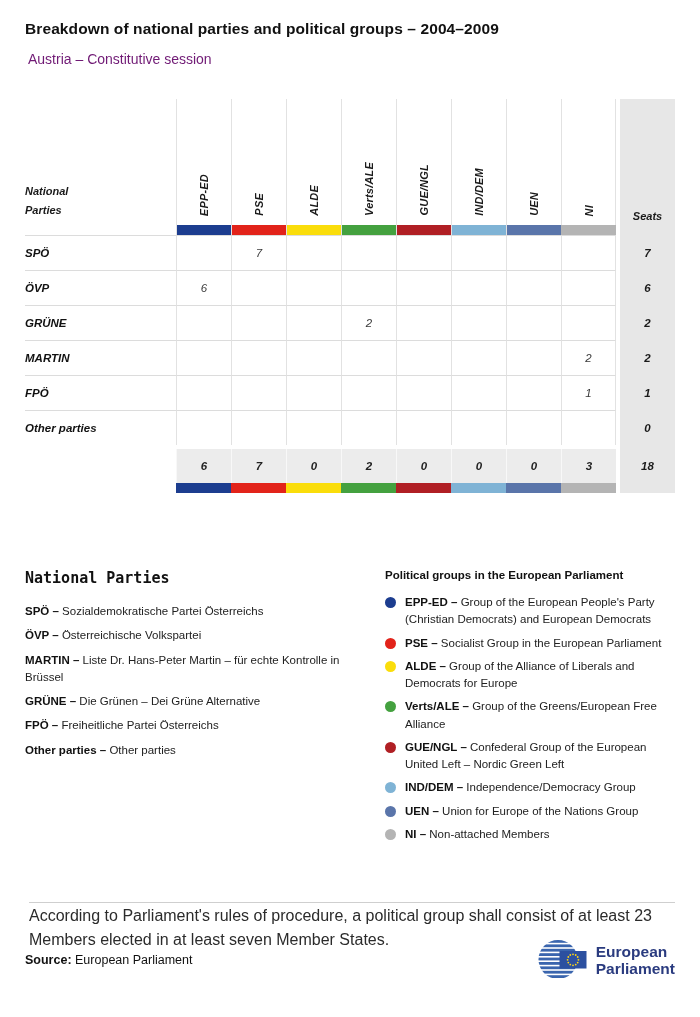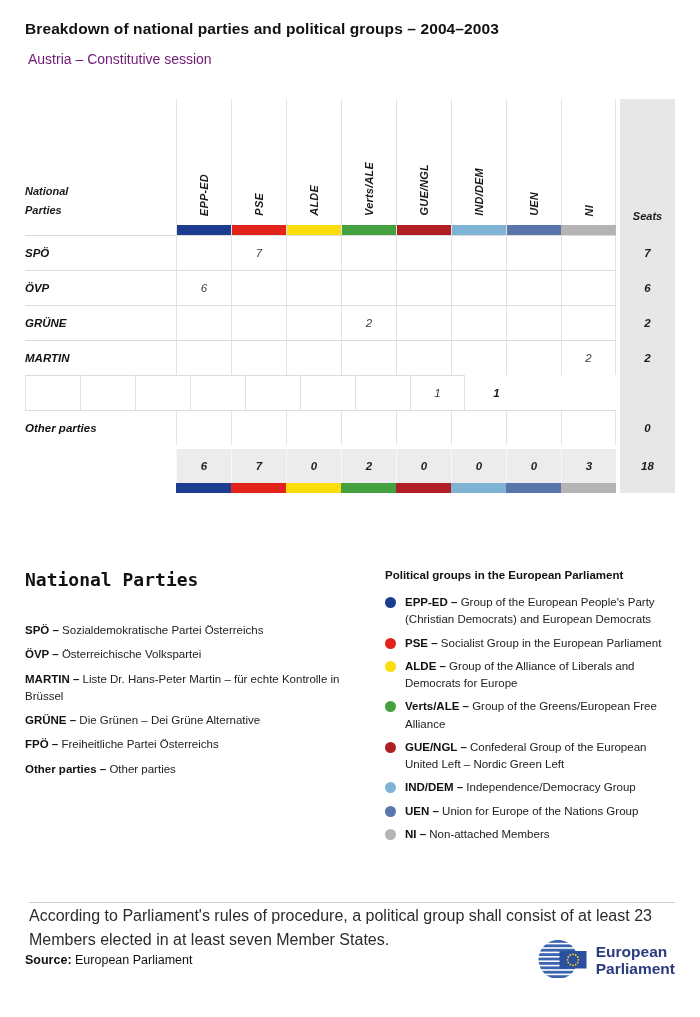--- a/index.html
+++ b/index.html
@@ -45,42 +45,42 @@
   .totals-row { height:34px; }
   .totals-row .val-col { background:#ececec; border-left:1px solid #f8f8f8; display:flex; align-items:center; justify-content:center; font-size:11.5px; font-weight:700; color:#222; height:34px; }
   .totals-row .seats-col { display:flex; align-items:center; justify-content:center; font-size:11.5px; font-weight:700; }
   .bars-row { height:10px; }
   .bars-row .val-col { height:10px; border:none; }
 
   
   .legend { display:flex; margin-top:76px; }
   .legend-left { width:335px; flex:none; }
   .legend-right { width:290px; flex:none; margin-left:25px; }
-  .legend-left h3 { font-family:"DejaVu Sans Mono", monospace; font-size:18px; font-weight:700; margin-bottom:32px; color:#111; }
+  .legend-left h3 { font-family:"DejaVu Sans Mono", monospace; font-size:15px; font-weight:700; margin-bottom:16px; color:#111; }
   .nat-item { font-size:11.5px; line-height:1.5; margin-bottom:7px; color:#222; }
   .nat-item b { color:#111; }
   .legend-right h3 { font-size:11.5px; font-weight:700; margin-bottom:13px; color:#111; }
   .grp-item { display:flex; font-size:11.5px; line-height:1.5; margin-bottom:6px; color:#222; }
   .grp-item b { color:#111; }
   .dot { width:11px; height:11px; border-radius:50%; flex:none; margin-right:9px; margin-top:3px; }
   .grp-text { flex:1; }
 
   
   .footnote { position:absolute; left:29px; right:25px; top:902px; border-top:1px solid #cfcfcf; padding-top:1px; font-size:16px; line-height:1.5; color:#2b2b2b; }
   .bottom-row { position:absolute; left:25px; right:25px; top:936px; height:48px; display:flex; justify-content:space-between; align-items:center; }
   .source { font-size:12.5px; color:#111; }
   .logo { display:flex; align-items:center;justify-content:space-between; }
   .logo-text { margin-left:8px; font-size:15.5px; font-weight:700; color:#2a3b7f; line-height:1.12; }
 </style>
 </head>
 <body>
 
 <div class="page">
 
-  <div class="title">Breakdown of national parties and political groups – 2004–2003</div>
+  <div class="title">Breakdown of national parties and political groups – 2004–2009</div>
   <div class="subtitle">Austria – Constitutive session</div>
 
   <div class="table-wrap">
     <div class="seats-bg"></div>
 
     <div class="grid-row t-header">
       <div class="label-col">
         <div class="rh-line">National</div>
         <div class="rh-line">Parties</div>
       </div>
@@ -170,20 +170,21 @@
       <div class="val-col"></div>
       <div class="val-col"></div>
       <div class="val-col"></div>
       <div class="val-col"></div>
       <div class="val-col last">2</div>
       <div class="spacer-col"></div>
       <div class="seats-col">2</div>
     </div>
 
     <div class="grid-row body-row">
+      <div class="label-col party-label">FPÖ</div>
       <div class="val-col"></div>
       <div class="val-col"></div>
       <div class="val-col"></div>
       <div class="val-col"></div>
       <div class="val-col"></div>
       <div class="val-col"></div>
       <div class="val-col"></div>
       <div class="val-col last">1</div>
       <div class="spacer-col"></div>
       <div class="seats-col">1</div>

